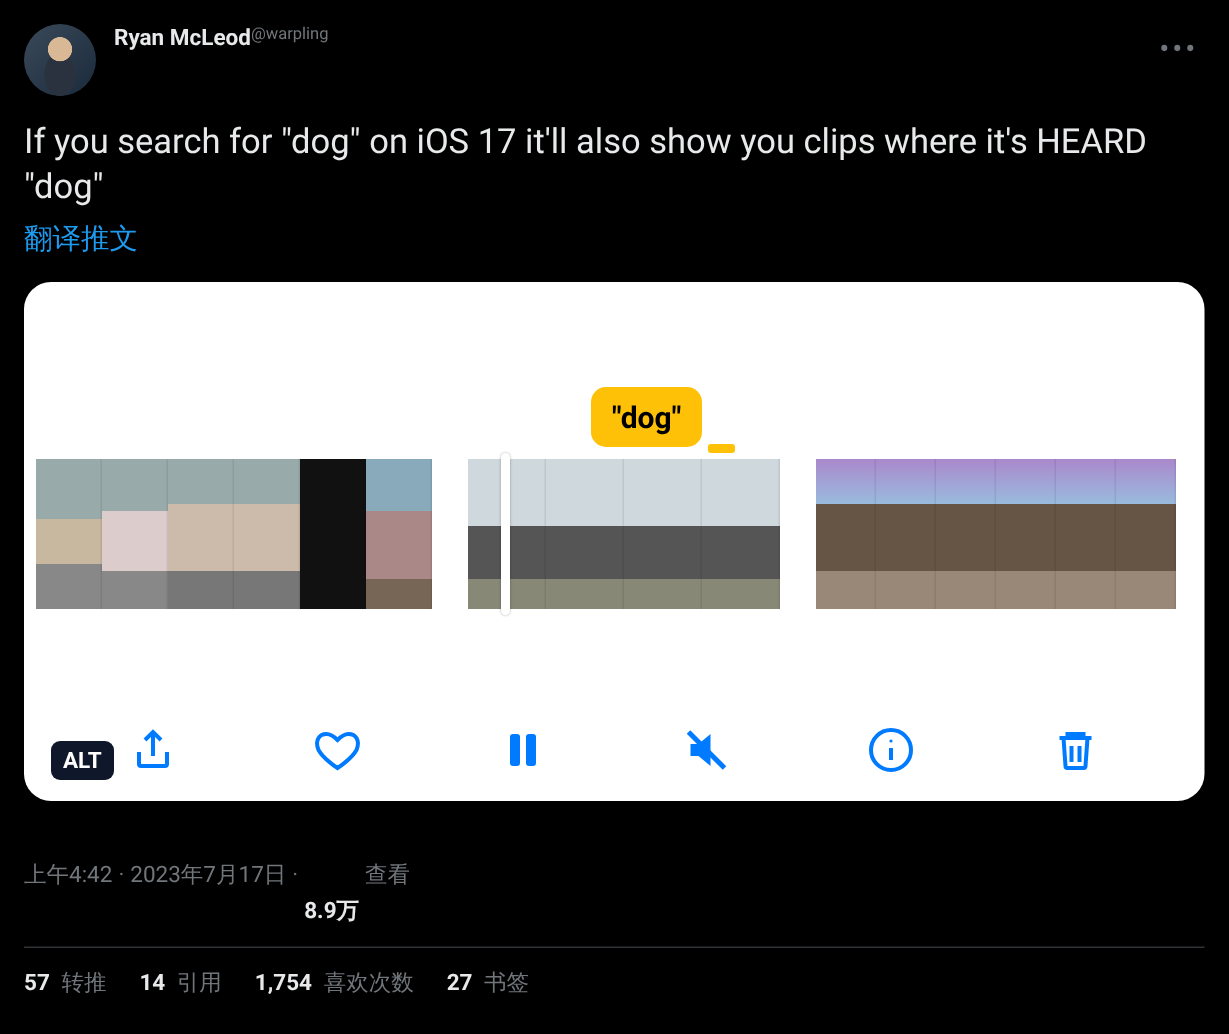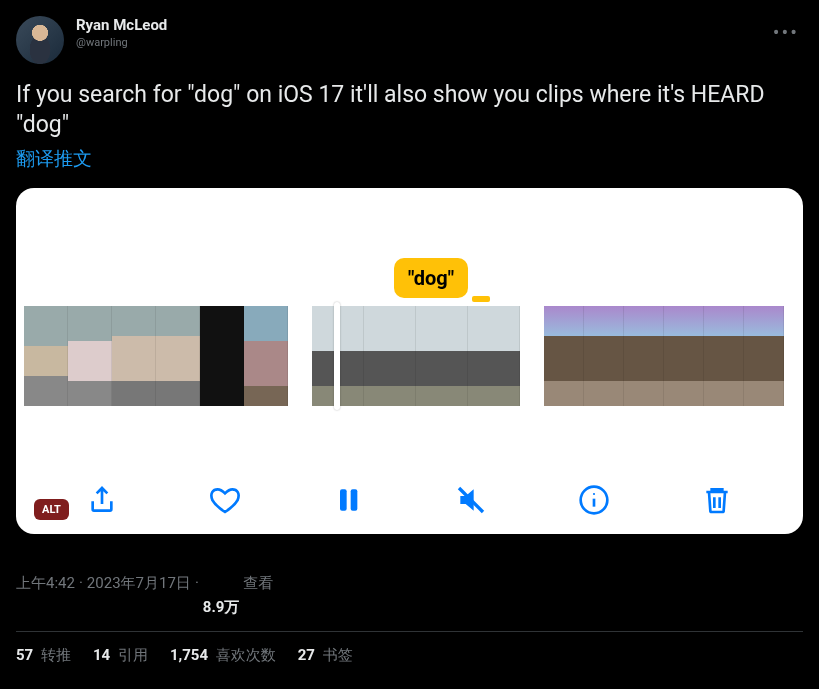--- a/index.html
+++ b/index.html
@@ -15,21 +15,21 @@
   .avatar {
     width: 48px; height: 48px; border-radius: 50%;
     background: linear-gradient(135deg, #3a4a5a 0%, #1a2a3a 100%);
     flex-shrink: 0; overflow: hidden; position: relative;
   }
   .avatar::after {
     content: ""; position: absolute; inset: 0;
     background: radial-gradient(circle at 50% 35%, #d9b896 0%, #d9b896 20%, transparent 21%),
                 radial-gradient(ellipse at 50% 70%, #2a3240 0%, #2a3240 30%, transparent 31%);
   }
-  .name-block { display: flex; flex-direction: column; line-height: 1.3; justify-content: space-between; }
+  .name-block { display: flex; flex-direction: row; line-height: 1.3; justify-content: space-between; }
   .display-name { font-weight: 700; font-size: 15px; color: #e7e9ea; }
   .handle { color: #71767b; font-size: 11px; }
   .more {
     position: absolute; top: 0; right: 0; color: #71767b;
     font-size: 20px; letter-spacing: 2px; cursor: pointer; padding: 4px;
   }
   .body-text {
     margin-top: 16px; font-size: 23px; line-height: 1.3; color: #e7e9ea;
     font-weight: 400;
   }
@@ -77,21 +77,21 @@
     display: flex; justify-content: space-around; align-items: center;
     padding: 0 24px;
   }
   .tb-btn { color: #007aff; cursor: pointer; display: flex; align-items: center; justify-content: center; width: 36px; height: 36px; }
   .tb-btn svg { width: 32px; height: 32px; stroke: #007aff; fill: none; stroke-width: 2; }
   .tb-btn.pause svg rect { fill: #007aff; stroke: none; }
   .tb-btn.mute svg { fill: #007aff; stroke: #007aff; }
   .tb-btn.trash svg { stroke-width: 2; }
   .alt-badge {
     position: absolute; bottom: 14px; left: 18px;
-    background: #7f1d1d; color: #fff; font-weight: 700; font-size: 11px;
+    background: #0f172a; color: #fff; font-weight: 700; font-size: 15px;
     padding: 4px 8px; border-radius: 6px;
   }
   .meta {
     margin-top: 16px; color: #71767b; font-size: 15px;
     display: flex; align-items: center; gap: 4px; text-align: right;
   }
   .meta .views-count { color: #e7e9ea; font-weight: 700; margin-top: 48px; }
   .divider { border: none; border-top: 1px solid #2f3336; margin: 14px 0; }
   .stats { display: flex; gap: 22px; color: #71767b; font-size: 15px; }
   .stat .num { color: #e7e9ea; font-weight: 700; margin-right: 4px; }

